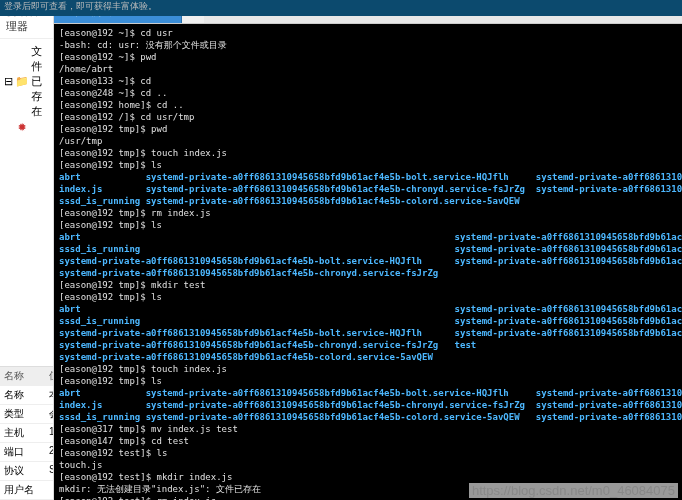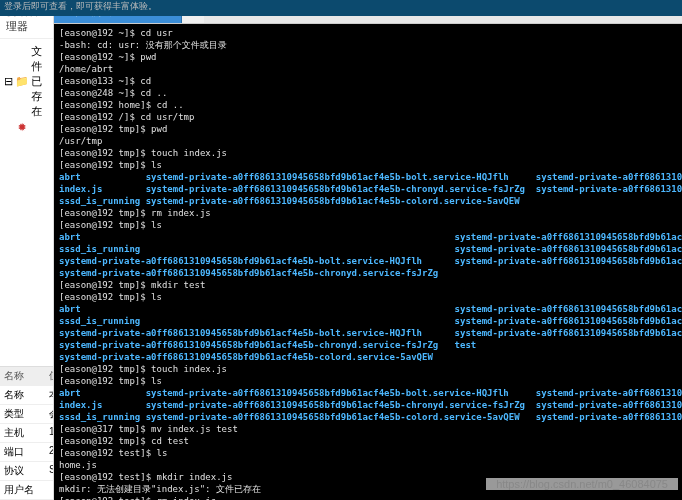--- a/index.html
+++ b/index.html
@@ -20,21 +20,21 @@
 .props-grid .hdr{background:#eee;color:#555}
 .main{flex:1;display:flex;flex-direction:column;background:#fff}
 .tabs{display:flex;background:#e8e8e8;height:24px;border-bottom:1px solid #ccc}
 .tab{display:flex;align-items:center;padding:0 8px;font-size:10px;background:#3b8ed8;color:#fff;border-right:1px solid #2a6fa8;cursor:pointer}
 .tab .num{margin-right:4px}
 .tab-add{width:22px;display:flex;align-items:center;justify-content:center;background:#f0f0f0;color:#666;cursor:pointer;font-size:14px}
 .term{flex:1;background:#000;color:#e0e0e0;font-family:Consolas,monospace;font-size:9px;line-height:12px;padding:3px 5px;overflow:hidden;white-space:pre}
 .p{color:#e0e0e0}
 .c{color:#4db8ff;font-weight:bold}
 .topbar{position:absolute;top:0;left:0;right:0;height:16px;font-size:9px;color:#bbb;padding:0 4px;background:#0c4a6e}
-.watermark{position:absolute;bottom:10px;right:4px;font-size:11px;color:#888;background:rgba(255,255,255,.6);padding:0 10px}
+.watermark{position:absolute;bottom:2px;right:4px;font-size:13px;color:#888;background:rgba(255,255,255,.6);padding:0 3px}
 </style>
 </head>
 <body>
 
 <div class="topbar">登录后即可查看，即可获得丰富体验。</div>
 
 <div class="app">
   <div class="sidebar">
     <div class="side-title">会话管理器</div>
     <div class="tree">
@@ -104,23 +104,23 @@
 <span class="c">sssd_is_running                                                          systemd-private-a0ff6861310945658bfd9b61acf4e5</span>
 <span class="c">systemd-private-a0ff6861310945658bfd9b61acf4e5b-bolt.service-HQJflh      systemd-private-a0ff6861310945658bfd9b61acf4e5</span>
 <span class="c">systemd-private-a0ff6861310945658bfd9b61acf4e5b-chronyd.service-fsJrZg   test</span>
 <span class="c">systemd-private-a0ff6861310945658bfd9b61acf4e5b-colord.service-5avQEW</span>
 <span class="p">[eason@192 tmp]$ touch index.js</span>
 <span class="p">[eason@192 tmp]$ ls</span>
 <span class="c">abrt            systemd-private-a0ff6861310945658bfd9b61acf4e5b-bolt.service-HQJflh     systemd-private-a0ff686131094565</span>
 <span class="c">index.js        systemd-private-a0ff6861310945658bfd9b61acf4e5b-chronyd.service-fsJrZg  systemd-private-a0ff686131094565</span>
 <span class="c">sssd_is_running systemd-private-a0ff6861310945658bfd9b61acf4e5b-colord.service-5avQEW   systemd-private-a0ff686131094565</span>
 <span class="p">[eason@317 tmp]$ mv index.js test</span>
-<span class="p">[eason@192 tmp]$ cd test</span>
+<span class="p">[eason@147 tmp]$ cd test</span>
 <span class="p">[eason@192 test]$ ls</span>
-<span class="p">home.js</span>
+<span class="p">touch.js</span>
 <span class="p">[eason@192 test]$ mkdir index.js</span>
 <span class="p">mkdir: 无法创建目录"index.js": 文件已存在</span>
 <span class="p">[eason@192 test]$ rm index.js</span>
 
 
 </div>
   </div>
 </div>
 
 <div class="watermark">https://blog.csdn.net/m0_46084075</div>

